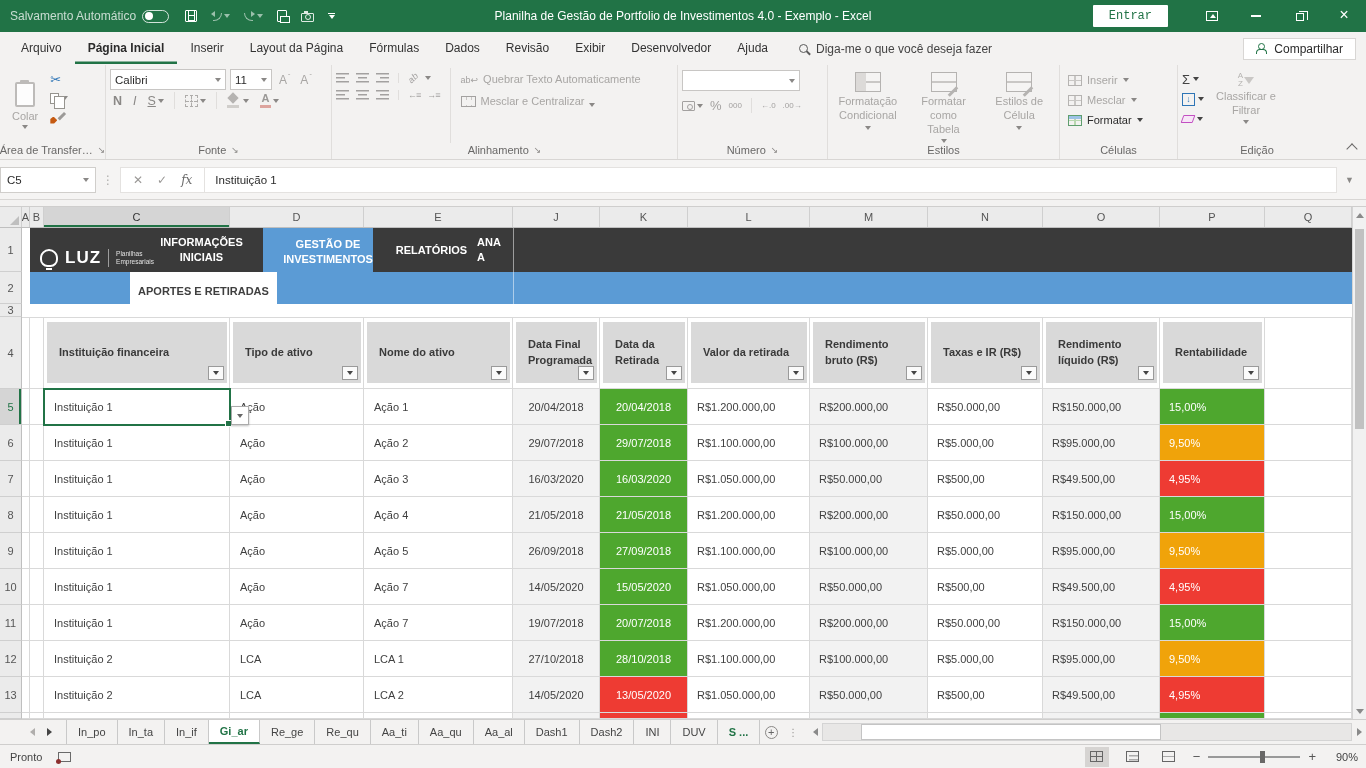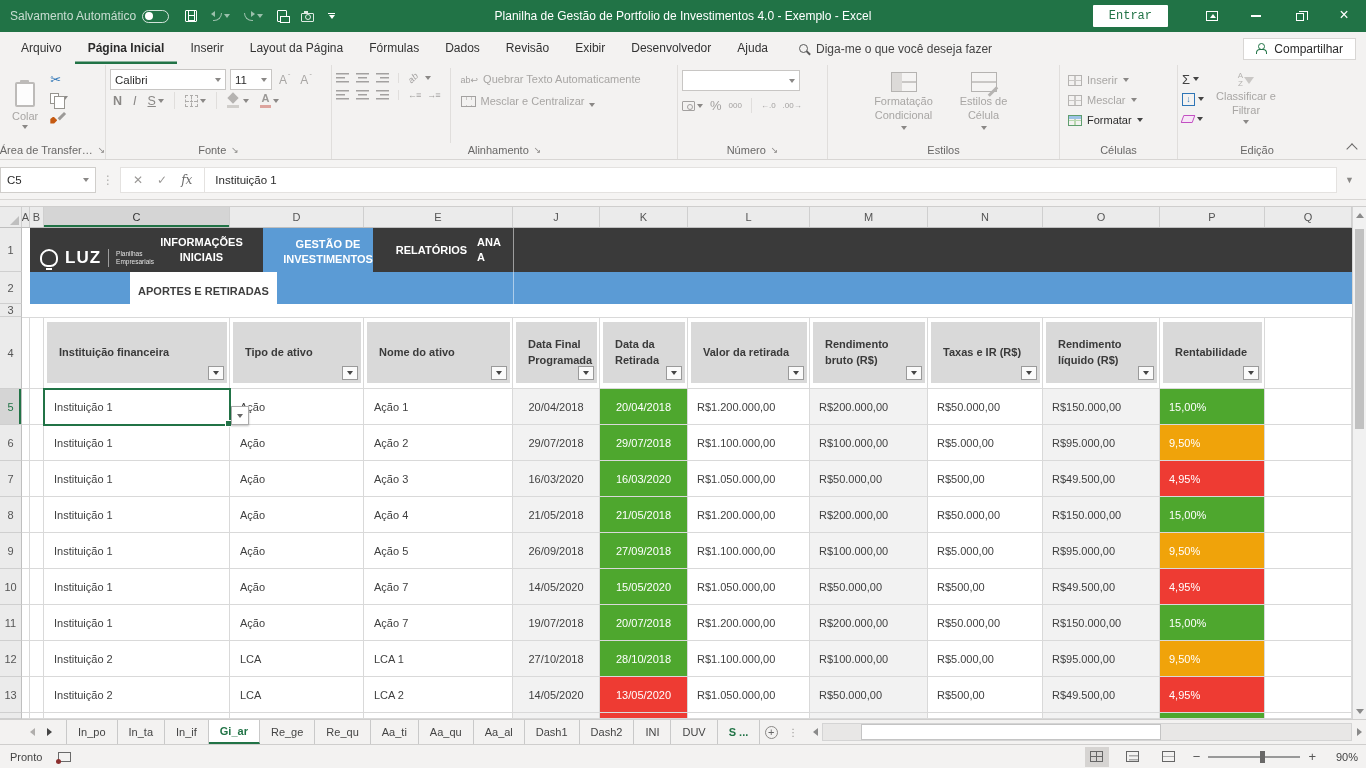--- a/index.html
+++ b/index.html
@@ -429,20 +429,25 @@
           <span>Número</span>
           <span class="launch">↘</span>
         </div>
     </div>
 
     <div class="rgroup" style="width:232px;">
       <div class="rg-body" style="justify-content:center;">
         <div class="bigbtn2">
           <span class="ico-tbl cf"></span>
           <span>Formatação Condicional</span>
+            <span class="tri gray"></span>
+        </div>
+        <div class="bigbtn2">
+          <span class="ico-tbl brush"></span>
+          <span>Formatar como Tabela</span>
             <span class="tri gray"></span>
         </div>
         <div class="bigbtn2">
           <span class="ico-tbl brush"></span>
           <span>Estilos de Célula</span>
             <span class="tri gray"></span>
         </div>
       </div>
       <div class="rg-label">
           <span>Estilos</span>

